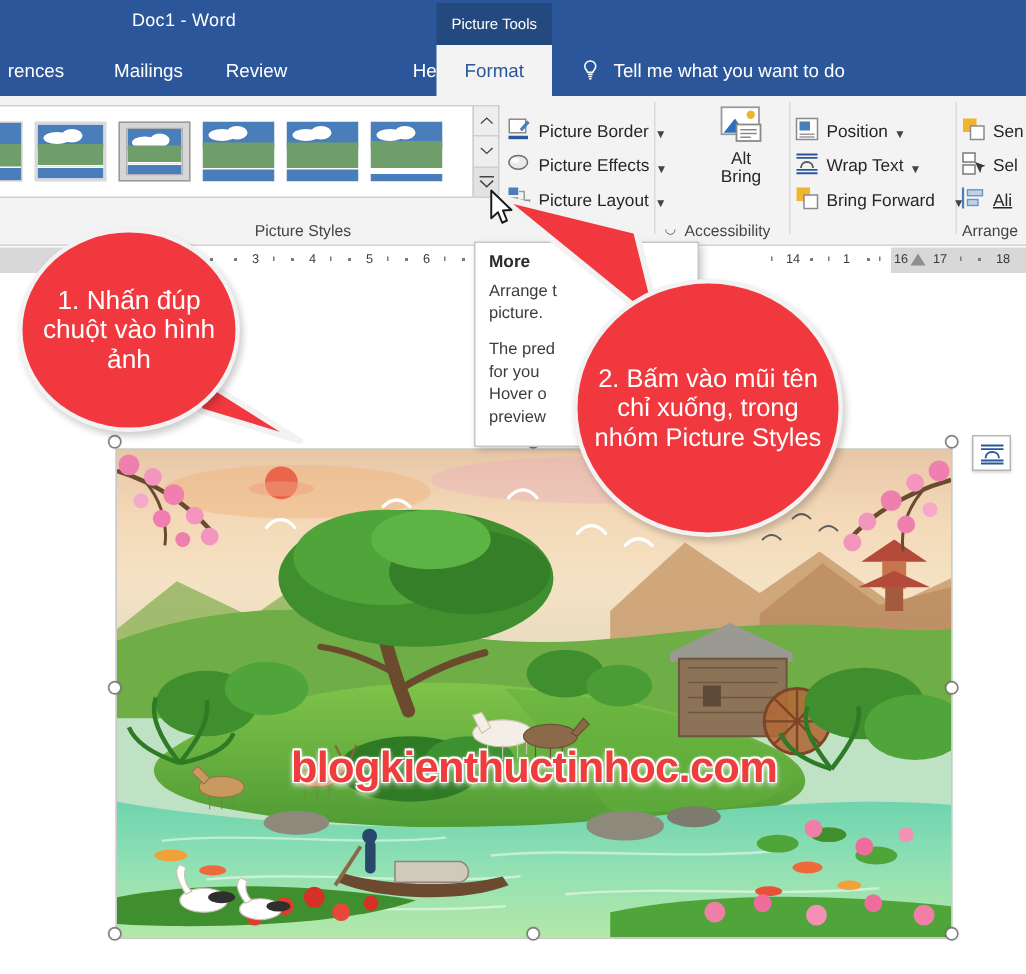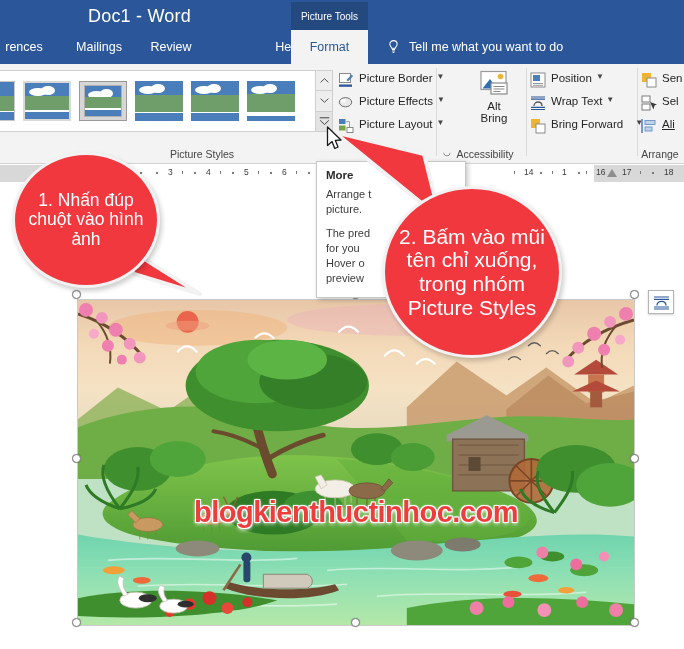--- a/index.html
+++ b/index.html
@@ -11,21 +11,21 @@
     position: relative;
   }
 
   
   .titlebar {
     position: absolute; left: 0; top: 0; width: 684px; height: 30px;
     background: #2b579a;
   }
   .title-text {
     position: absolute; left: 88px; top: 6px;
-    color: #ffffff; font-size: 18px; letter-spacing: .2px;
+    color: #ffffff; font-size: 12px; letter-spacing: .2px;
     white-space: nowrap;
   }
   .ctx-tab {
     position: absolute; left: 291px; top: 2px; width: 77px; height: 28px;
     background: #1f4border; background: #23497f;
     color: #ffffff; font-size: 10px;
     display: flex; align-items: center; justify-content: center;
   }
 
   
@@ -105,21 +105,21 @@
     flex: 1; background: #eeeeee; border: 1px solid #cfcfcf;
     border-bottom: none;
     display: flex; align-items: center; justify-content: center;
   }
   .scrollbtn:last-child { border-bottom: 1px solid #cfcfcf; background:#e2e2e2;}
   .chev { width: 9px; height: 5px; }
 
   
   .cmd {
     position: absolute; height: 22px;
-    display: flex; align-items: flex-start;
+    display: flex; align-items: flex-end;
     font-size: 11.5px; color: #262626; white-space: nowrap;
   }
   .cmd .ico { width: 16px; height: 16px; margin-right: 5px; flex: none; }
   .caret { margin-left: 4px; font-size: 8px; color:#444; }
 
   .altbtn {
     position: absolute; left: 470px; top: 68px;
     width: 48px; height: 72px;
     display: flex; flex-direction: column; align-items: center;
     font-size: 11.5px; color: #262626;
@@ -209,21 +209,21 @@
     border-radius: 50%;
     display: flex; align-items: center; justify-content: center;
     color: #ffffff; text-align: center;
     box-shadow: 2px 3px 5px rgba(0,0,0,.2);
     z-index: 40;
   }
   .callout .txt { line-height: 1.12; padding: 0 6px; }
   #callout1 { left: 12px; top: 152px; width: 148px; height: 136px; }
   #callout1 .txt { font-size: 17.5px; }
   #callout2 { left: 382px; top: 186px; width: 180px; height: 172px; }
-  #callout2 .txt { font-size: 21px; }
+  #callout2 .txt { font-size: 17px; }
   .tail { position: absolute; z-index: 39; }
 
   
   .cursor { position: absolute; left: 326px; top: 126px; z-index: 60; }
 </style>
 </head>
 <body>
 
 <div class="titlebar">
   <div class="title-text">Doc1  -  Word</div>

